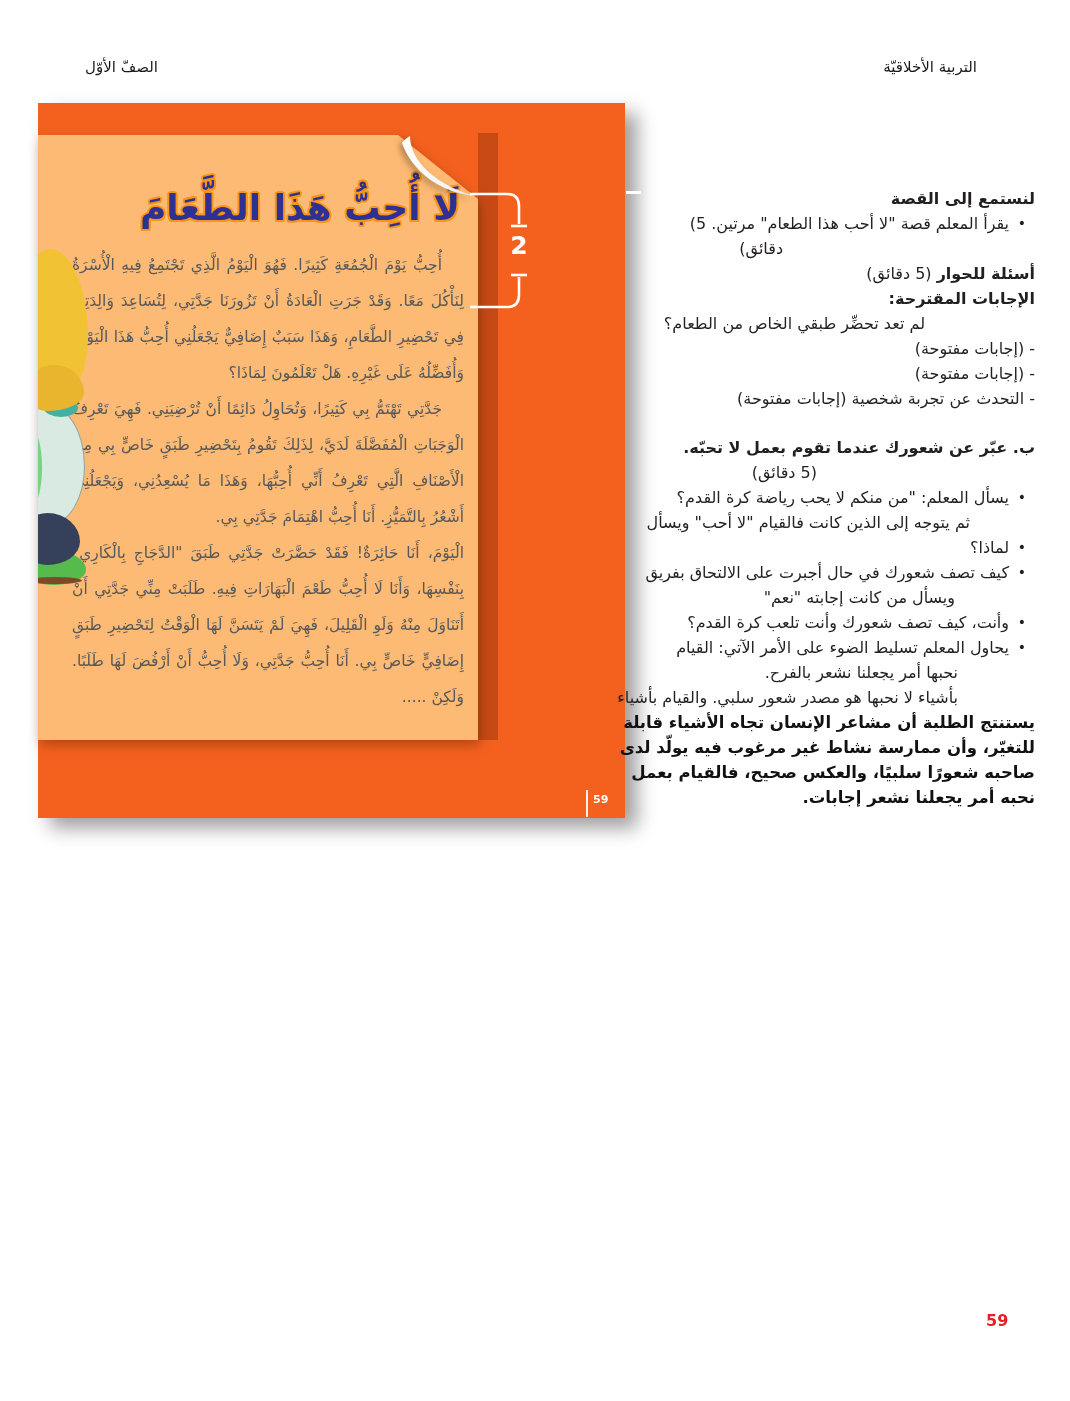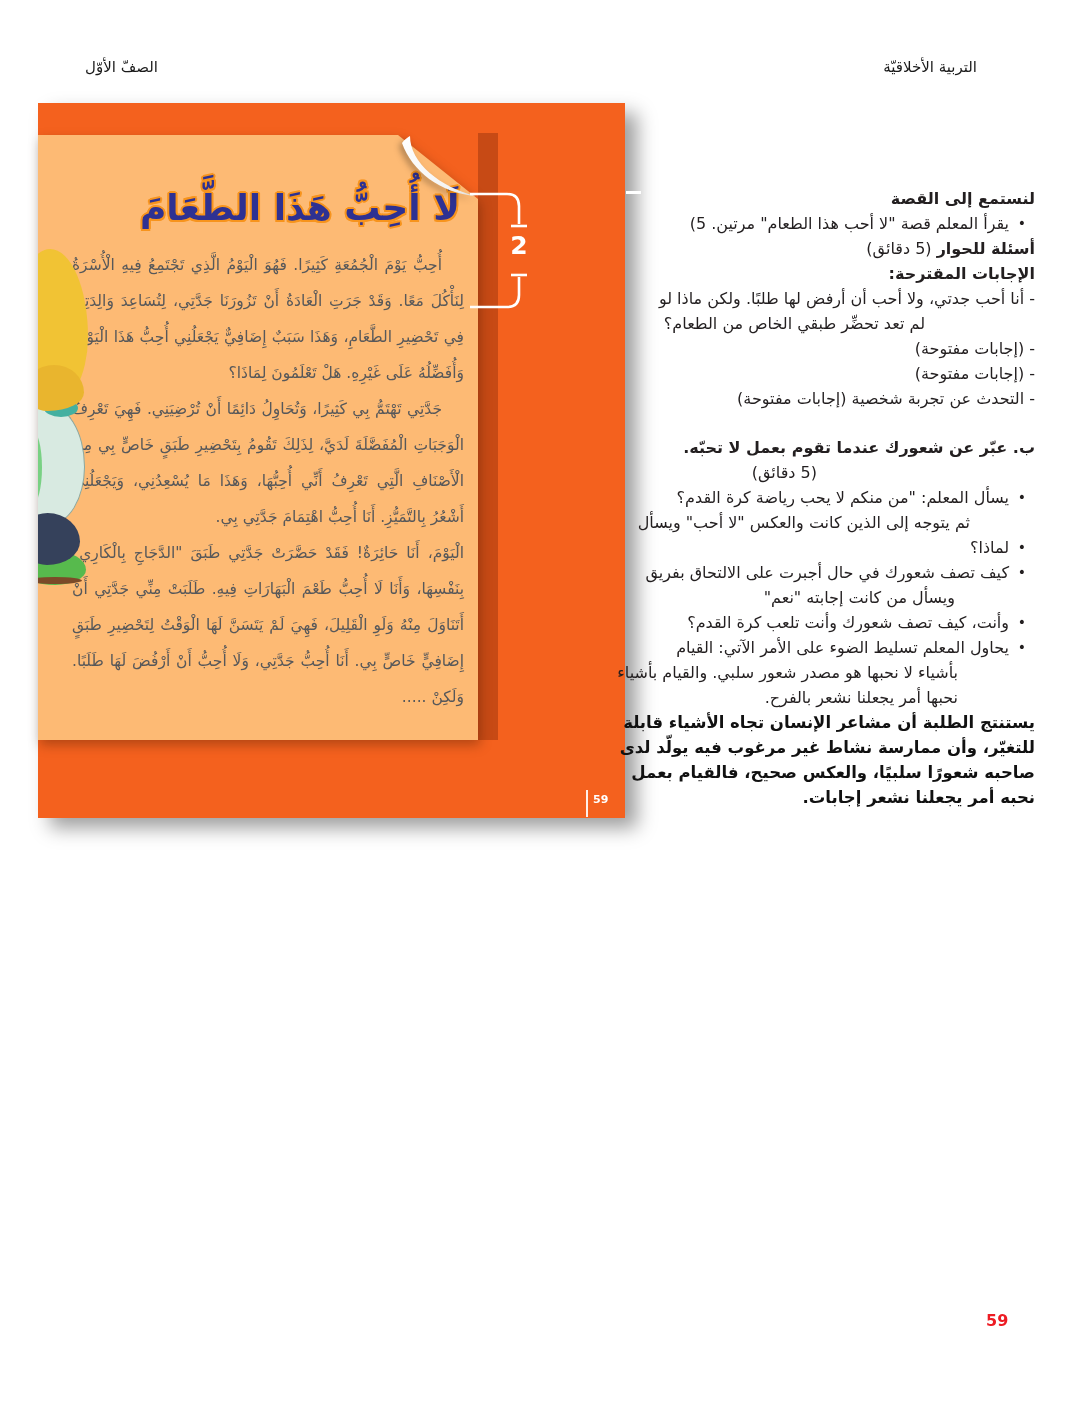--- a/index.html
+++ b/index.html
@@ -129,39 +129,39 @@
   <div class="edge-tick"></div>
 
   <div class="inner-pageno-line"></div>
   <div class="inner-pageno">59</div>
 </div>
 
 <div class="activity">
   <div class="activity-lines">
       <div class="ln bold">لنستمع إلى القصة</div>
       <div class="ln bullet">يقرأ المعلم قصة "لا أحب هذا الطعام" مرتين. ‎(5</div>
+      <div class="ln plain" style="padding-right: 252px;">دقائق)</div>
       <div class="ln bold-inline"><b>أسئلة للحوار</b><span> (5 دقائق)</span></div>
       <div class="ln bold">الإجابات المقترحة:</div>
-      <div class="ln dash">أنا أحب جدتي، ولا أحب أن أرفض لها طلبًا. ولكن ماذا لو</div>
       <div class="ln plain" style="padding-right: 110px;">لم تعد تحضِّر طبقي الخاص من الطعام؟</div>
       <div class="ln dash">(إجابات مفتوحة)</div>
       <div class="ln dash">(إجابات مفتوحة)</div>
       <div class="ln dash">التحدث عن تجربة شخصية (إجابات مفتوحة)</div>
       <div class="ln gap"></div>
       <div class="ln bold">ب. عبّر عن شعورك عندما تقوم بعمل لا تحبّه.</div>
       <div class="ln plain" style="padding-right: 218px;">(5 دقائق)</div>
       <div class="ln bullet">يسأل المعلم: "من منكم لا يحب رياضة كرة القدم؟</div>
-      <div class="ln plain" style="padding-right: 65px;">ثم يتوجه إلى الذين كانت والعكس "لا أحب" ويسأل</div>
+      <div class="ln plain" style="padding-right: 65px;">ثم يتوجه إلى الذين كانت فالقيام "لا أحب" ويسأل</div>
       <div class="ln bullet">لماذا؟</div>
       <div class="ln bullet">كيف تصف شعورك في حال أجبرت على الالتحاق بفريق</div>
       <div class="ln plain" style="padding-right: 80px;">ويسأل من كانت إجابته "نعم"</div>
       <div class="ln bullet">وأنت، كيف تصف شعورك وأنت تلعب كرة القدم؟</div>
       <div class="ln bullet">يحاول المعلم تسليط الضوء على الأمر الآتي: القيام</div>
+      <div class="ln plain" style="padding-right: 77px;">نحبها أمر يجعلنا نشعر بالفرح.</div>
       <div class="ln plain" style="padding-right: 77px;">بأشياء لا نحبها هو مصدر شعور سلبي. والقيام بأشياء</div>
-      <div class="ln plain" style="padding-right: 77px;">نحبها أمر يجعلنا نشعر بالفرح.</div>
       <div class="ln boldpara">يستنتج الطلبة أن مشاعر الإنسان تجاه الأشياء قابلة</div>
       <div class="ln boldpara">للتغيّر، وأن ممارسة نشاط غير مرغوب فيه يولّد لدى</div>
       <div class="ln boldpara">صاحبه شعورًا سلبيًا، والعكس صحيح، فالقيام بعمل</div>
       <div class="ln boldpara">نحبه أمر يجعلنا نشعر إجابات.</div>
     </div>
 </div>
 
 <div class="footer-pageno">59</div>
 
 </body></html>

